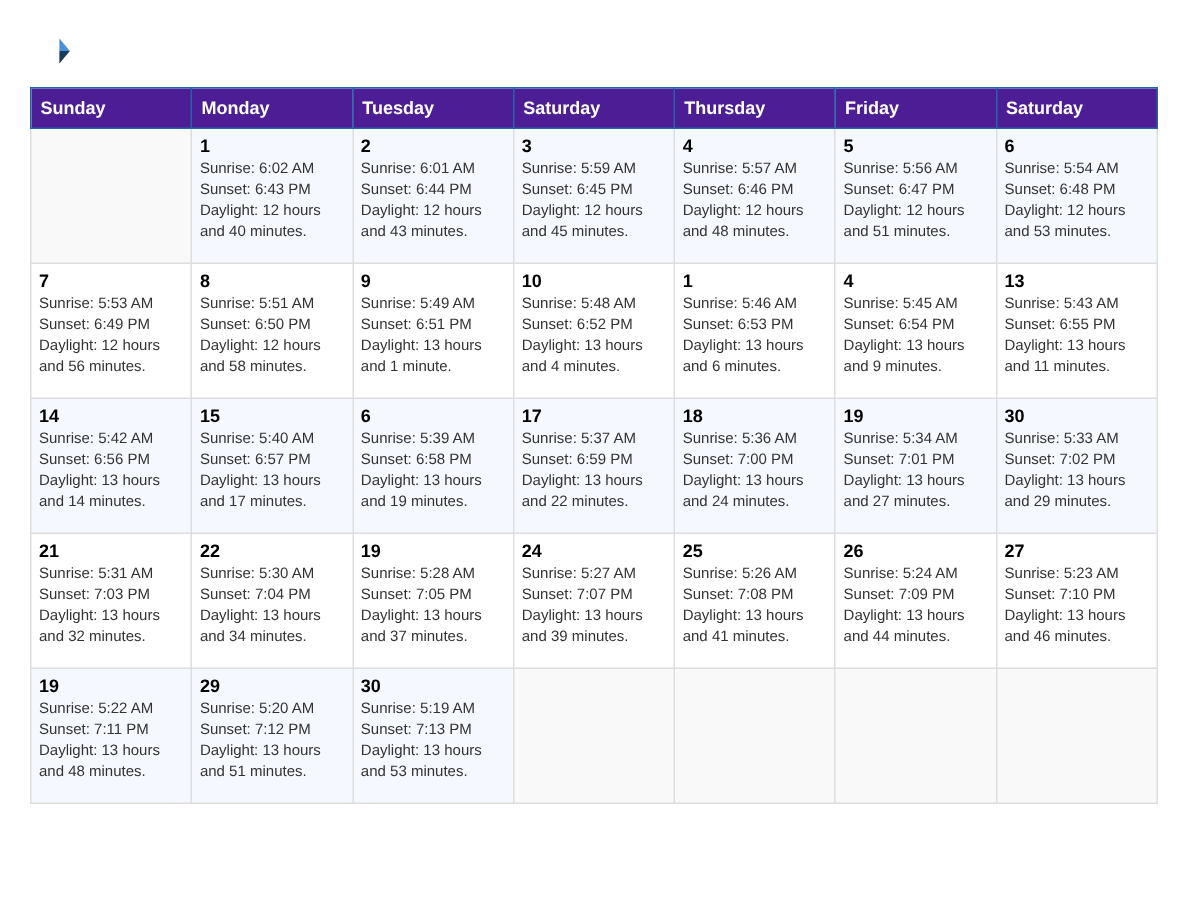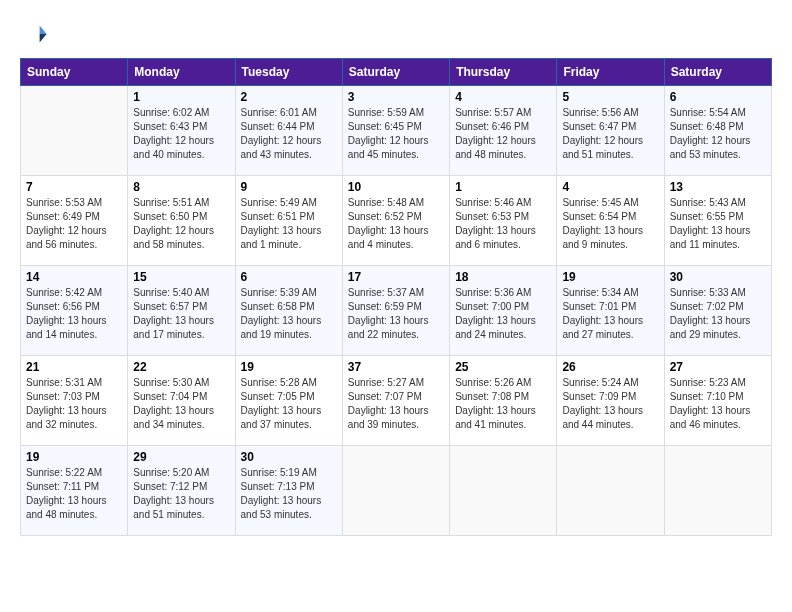--- a/index.html
+++ b/index.html
@@ -212,21 +212,21 @@
         </td>
         <td>
           <div class="day-number">22</div>
           <div class="day-info">Sunrise: 5:30 AM<br>Sunset: 7:04 PM<br>Daylight: 13 hours and 34 minutes.</div>
         </td>
         <td>
           <div class="day-number">19</div>
           <div class="day-info">Sunrise: 5:28 AM<br>Sunset: 7:05 PM<br>Daylight: 13 hours and 37 minutes.</div>
         </td>
         <td>
-          <div class="day-number">37</div>
+          <div class="day-number">24</div>
           <div class="day-info">Sunrise: 5:27 AM<br>Sunset: 7:07 PM<br>Daylight: 13 hours and 39 minutes.</div>
         </td>
         <td>
           <div class="day-number">25</div>
           <div class="day-info">Sunrise: 5:26 AM<br>Sunset: 7:08 PM<br>Daylight: 13 hours and 41 minutes.</div>
         </td>
         <td>
           <div class="day-number">26</div>
           <div class="day-info">Sunrise: 5:24 AM<br>Sunset: 7:09 PM<br>Daylight: 13 hours and 44 minutes.</div>
         </td>

